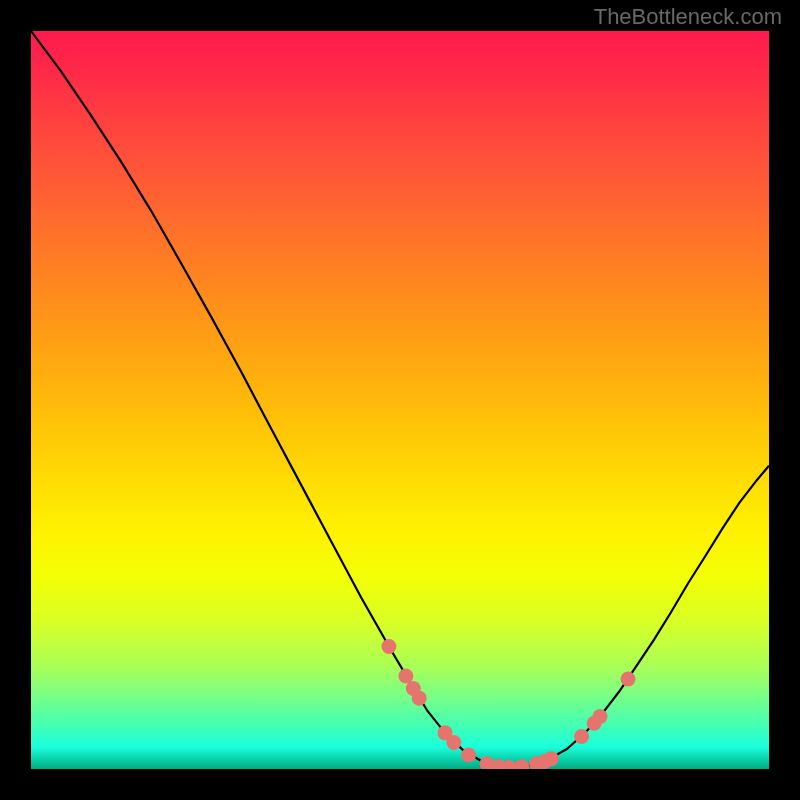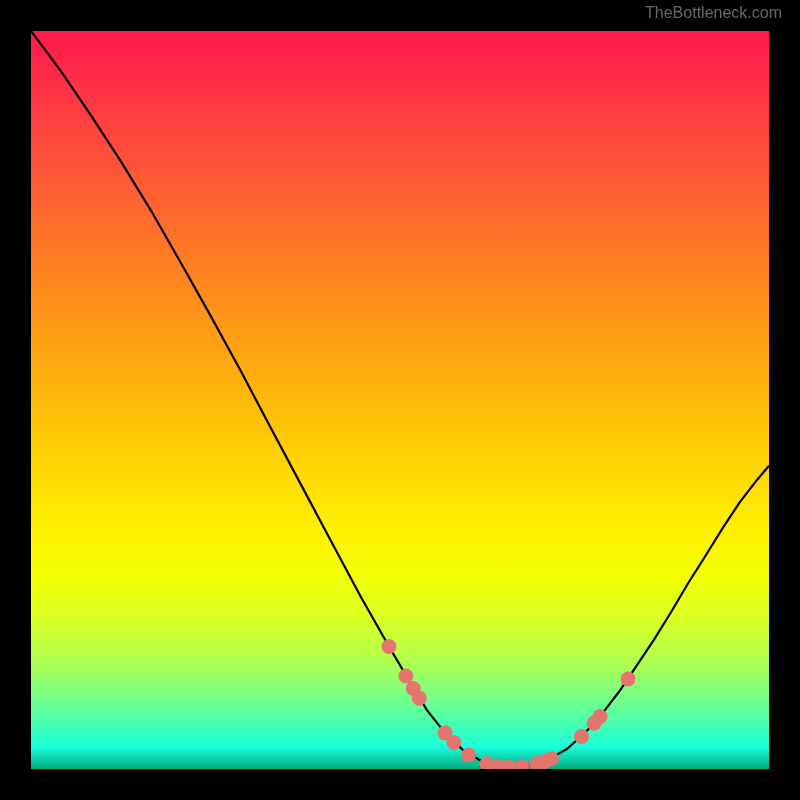--- a/index.html
+++ b/index.html
@@ -8,21 +8,21 @@
     height: 800px;
     background: #000;
     position: relative;
     font-family: Arial, sans-serif;
   }
   .watermark {
     position: absolute;
     top: 4px;
     right: 18px;
     color: #686868;
-    font-size: 16px;
+    font-size: 22px;
     font-weight: 500;
     z-index: 10;
     margin-left: 32px;
   }
   .plot-area {
     position: absolute;
     left: 31px;
     top: 31px;
     width: 738px;
     height: 738px;

